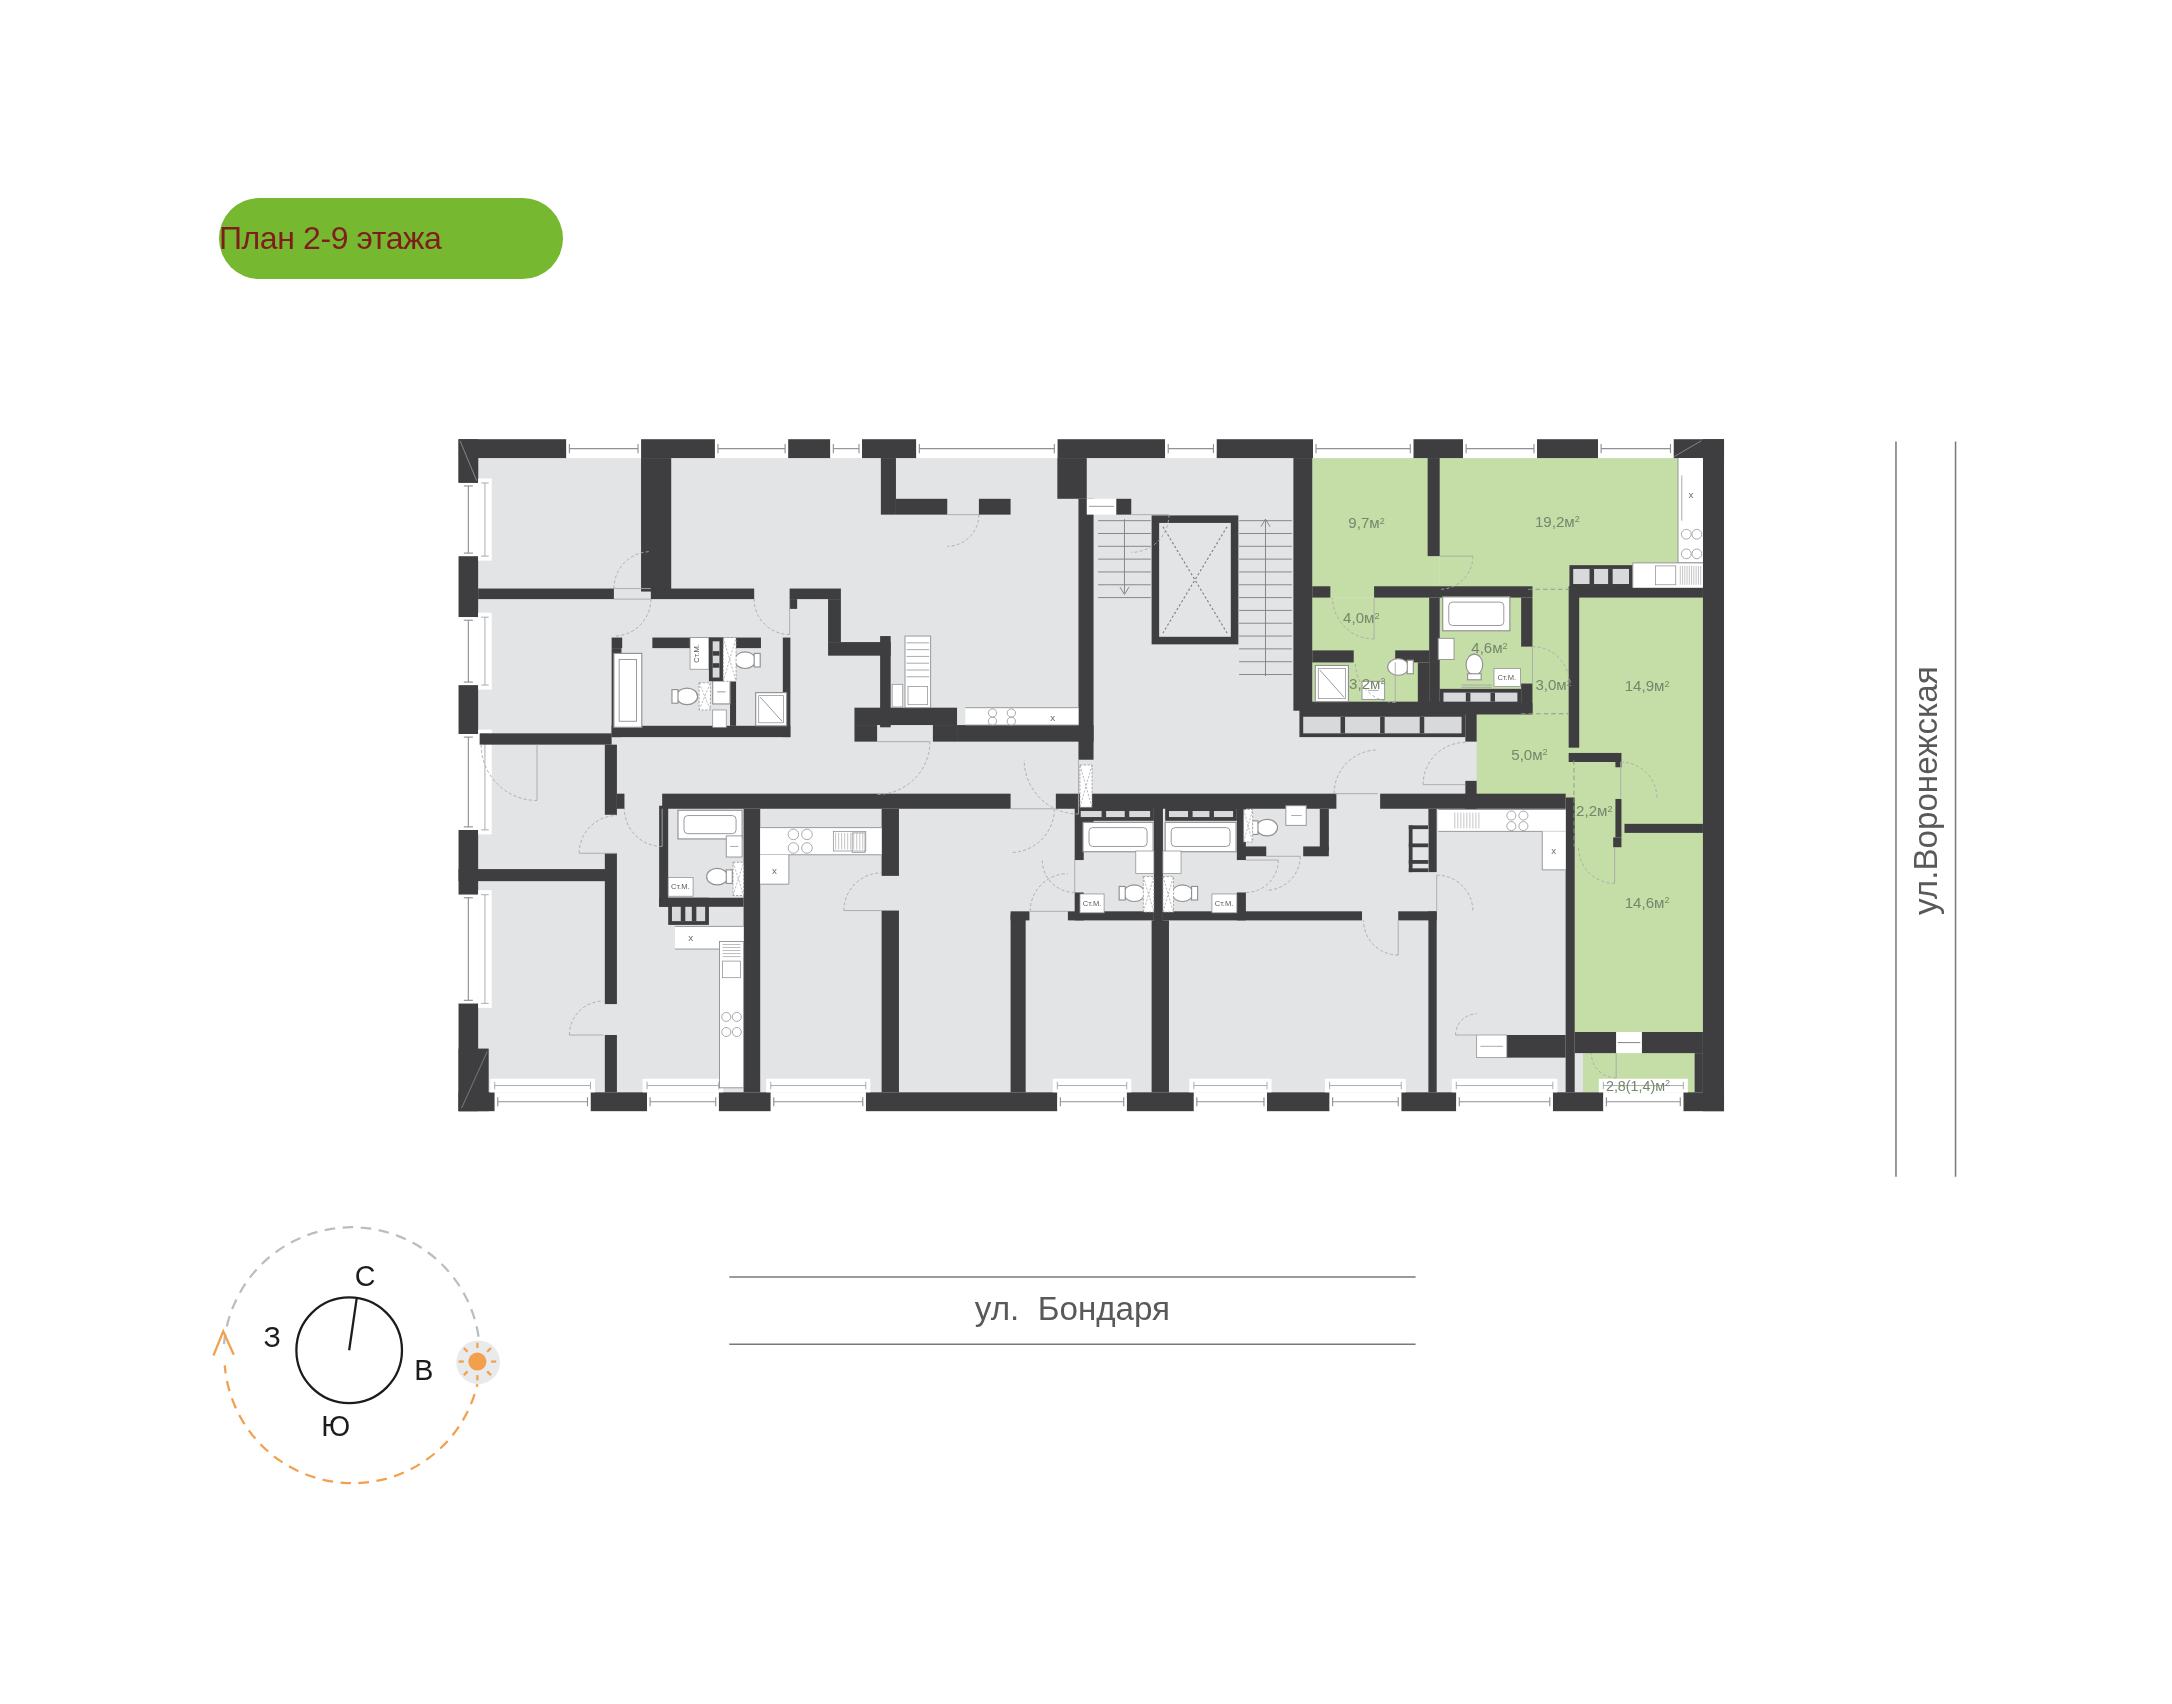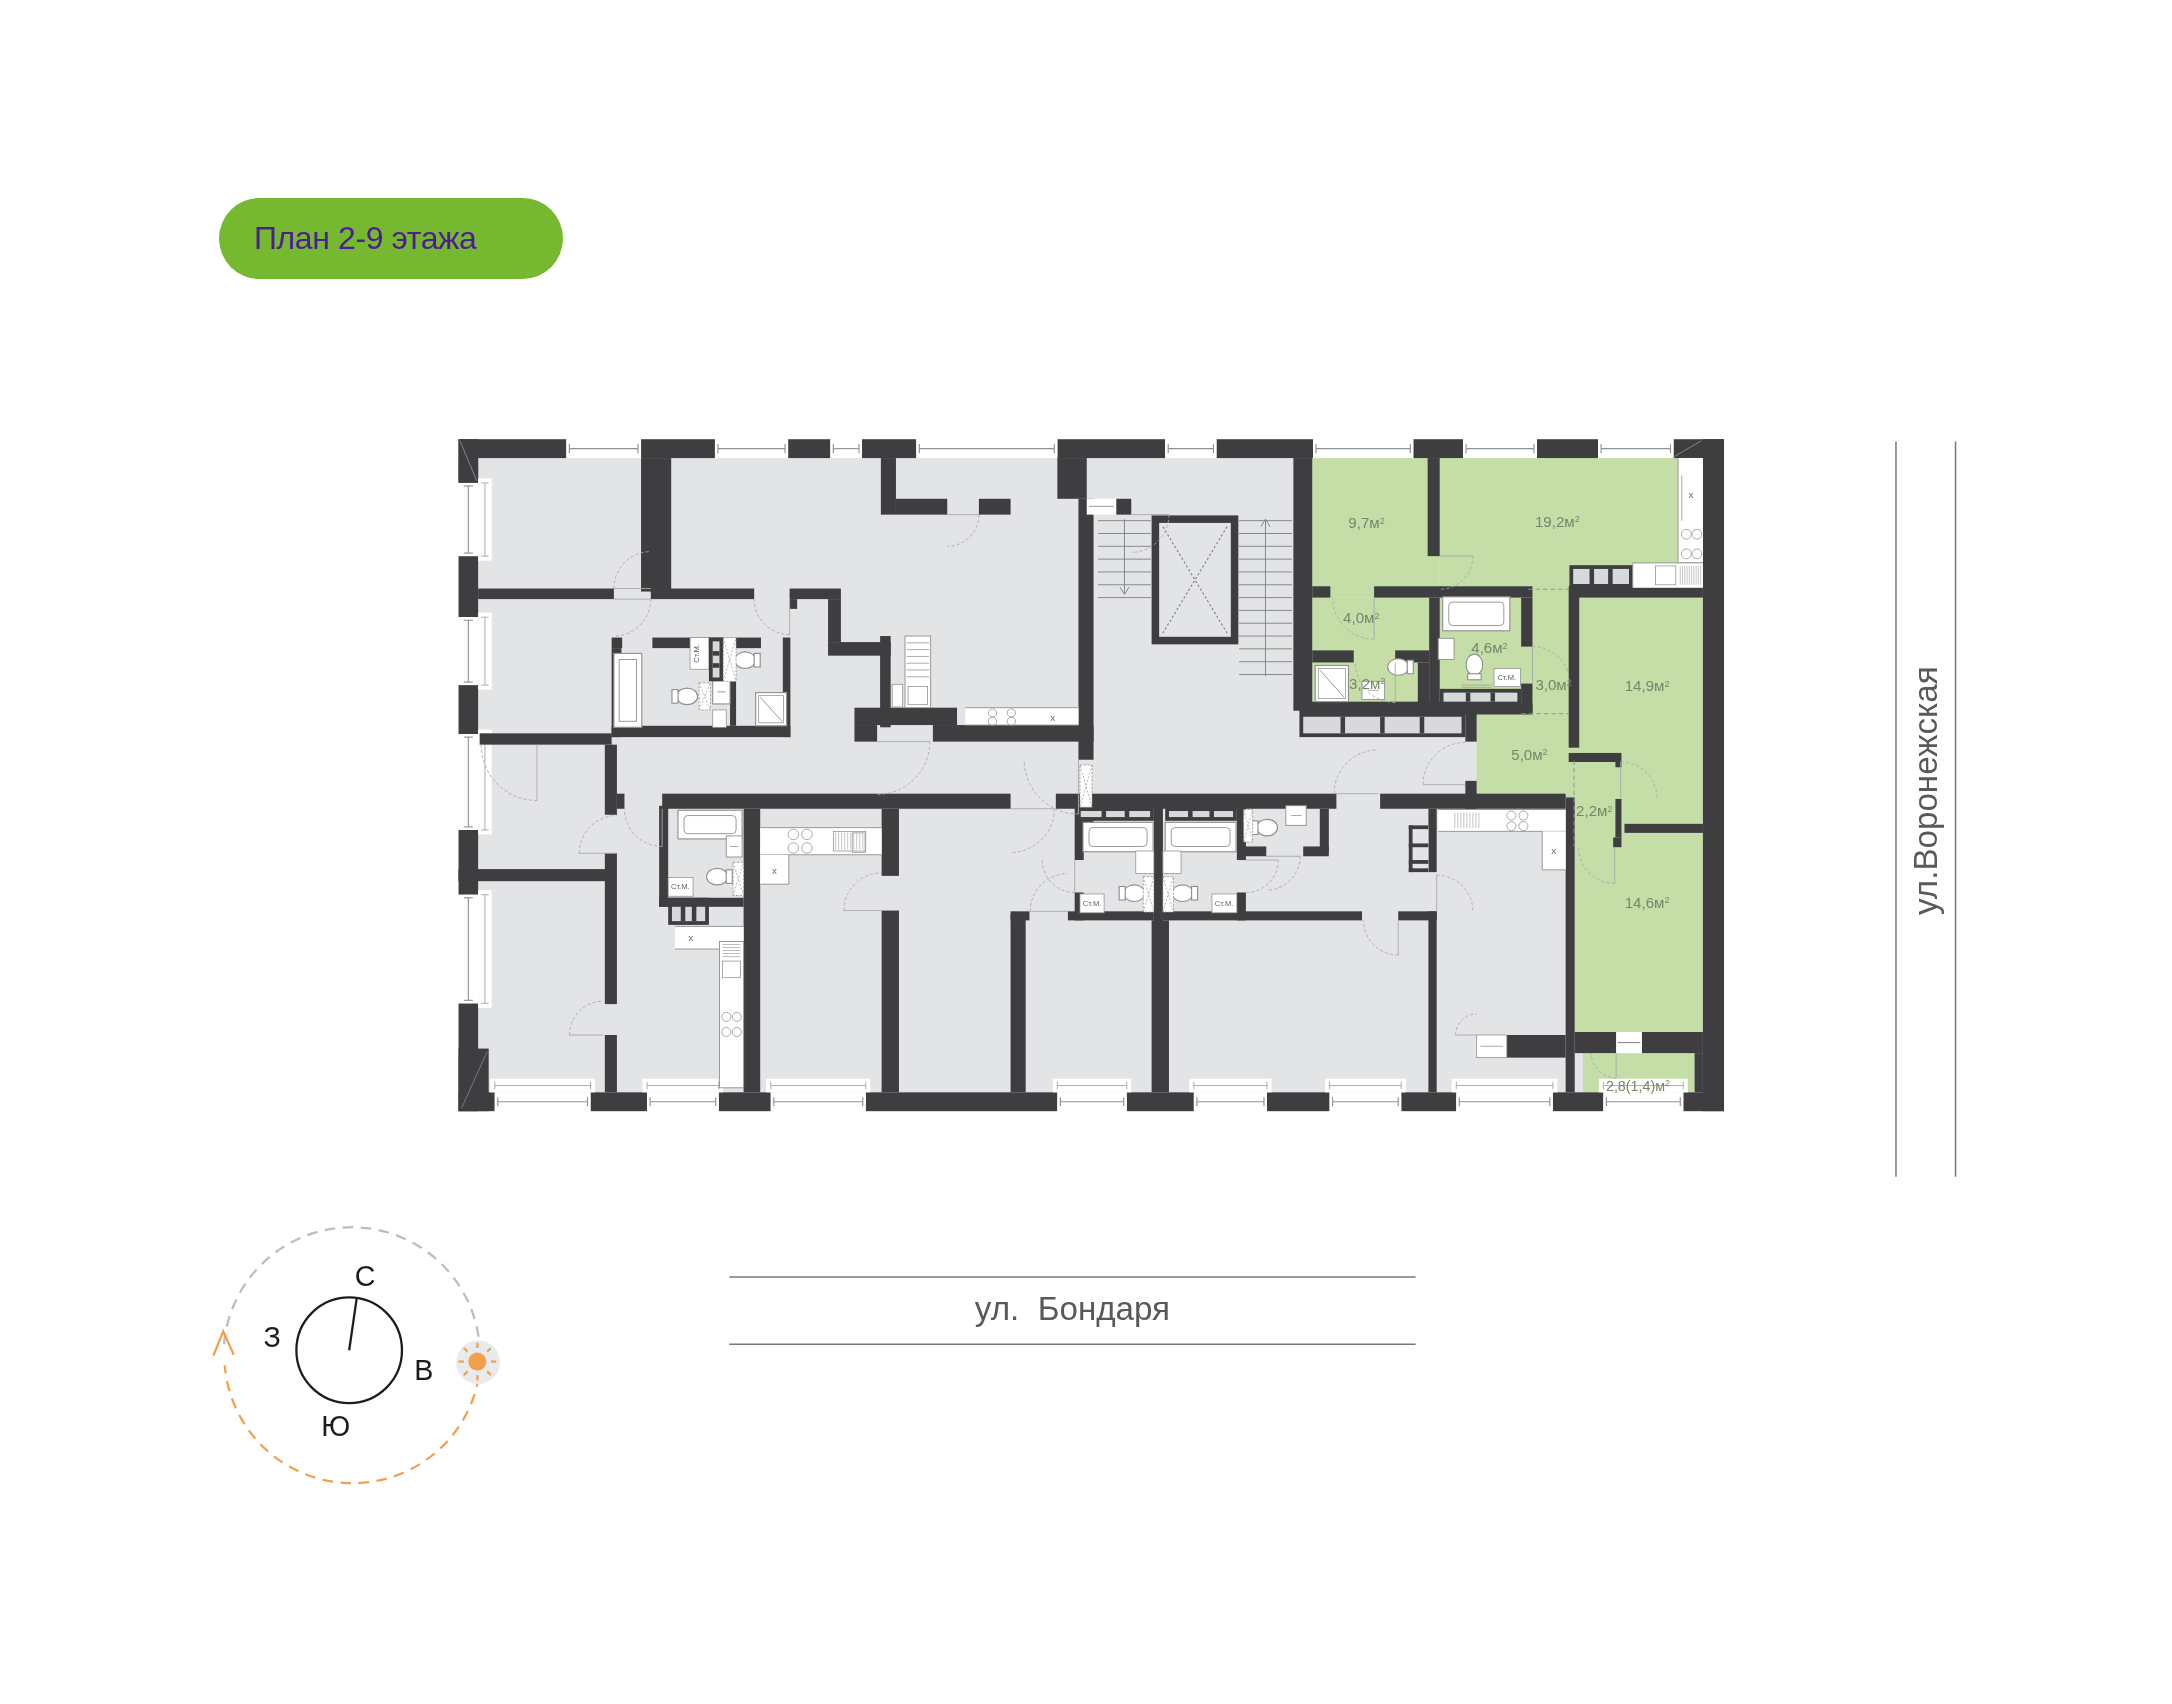--- a/index.html
+++ b/index.html
@@ -860,14 +860,14 @@
 <text x="1422" y="1750" font-size="44" fill="#58595b" text-anchor="middle" font-family="Liberation Sans, sans-serif">ул.&nbsp; Бондаря</text>
 
 <line x1="2514" y1="585" x2="2514" y2="1560" stroke="#77787a" stroke-width="2"></line>
 
 <line x1="2593" y1="585" x2="2593" y2="1560" stroke="#77787a" stroke-width="2"></line>
 
 <text x="2565" y="1045" font-size="44" fill="#58595b" text-anchor="middle" font-family="Liberation Sans, sans-serif" transform="rotate(-90 2568 1045)">ул.Воронежская</text>
 </svg>
 
 <div style="position:absolute;left:219px;top:198px;width:344px;height:81px;background:#76b82f;border-radius:41px;display:flex;align-items:center;">
-<span style="color:#4c1d95;font-size:32px;font-family:'Liberation Sans',sans-serif;padding-left:35px;letter-spacing:-0.4px;">План 2-9 этажа</span>
+<span style="color:#7f1d1d;font-size:32px;font-family:'Liberation Sans',sans-serif;letter-spacing:-0.4px;">План 2-9 этажа</span>
   </div>
 
 </body></html>

